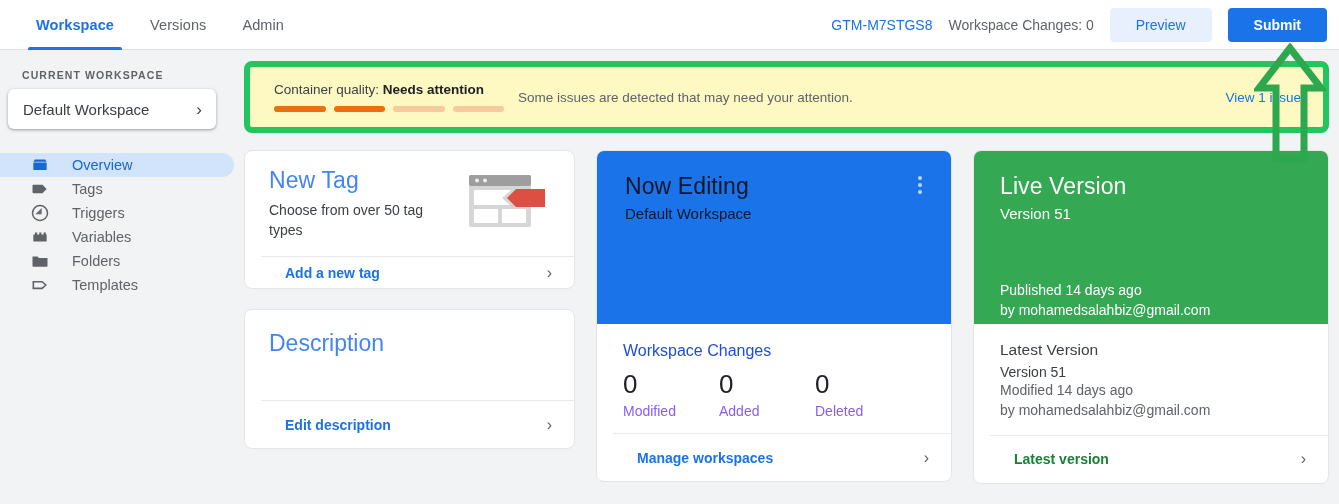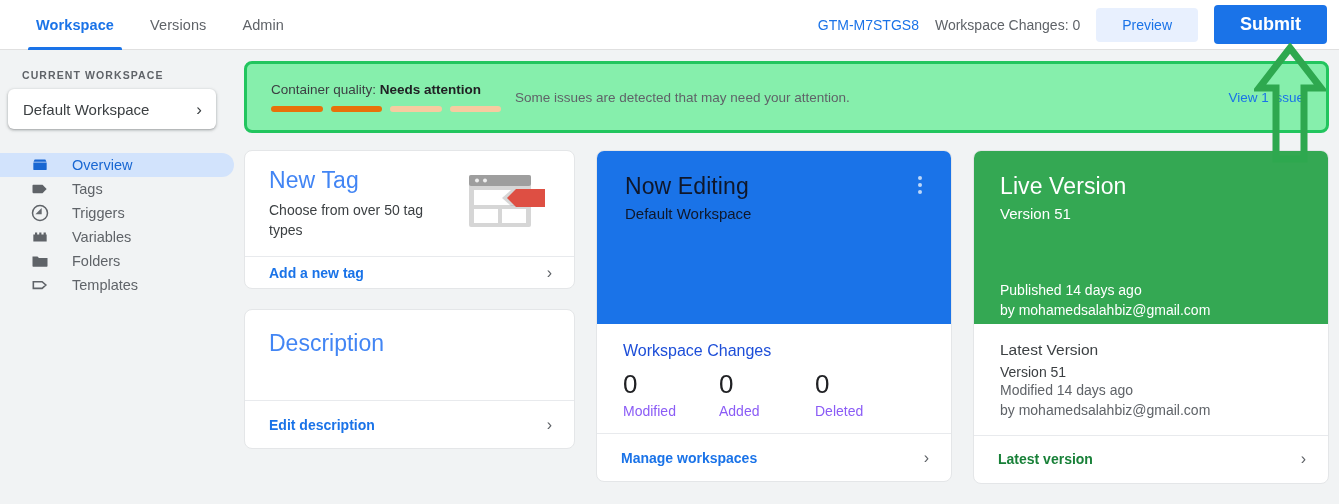--- a/index.html
+++ b/index.html
@@ -44,21 +44,21 @@
   .ws-changes { color: #5f6368; font-size: 14px; }
   .btn-preview {
     background: #e8f0fe; color: #1a73e8;
     border: none; border-radius: 4px;
     font-size: 14px; font-family: inherit;
     padding: 9px 26px; cursor: pointer;
   }
   .btn-submit {
     background: #1a73e8; color: #ffffff;
     border: none; border-radius: 4px;
-    font-size: 18px; font-weight: bold; font-family: inherit;
+    font-size: 14px; font-weight: bold; font-family: inherit;
     padding: 9px 26px; cursor: pointer;
     margin-right: 6px;
   }
 
   
   .sidebar {
     position: absolute; left: 0; top: 51px;
     width: 234px; height: 453px;
     background: #f1f3f4;
   }
@@ -98,22 +98,22 @@
   
   .main {
     position: absolute; left: 234px; top: 51px;
     width: 1105px; height: 453px;
     background: #f1f3f4;
     padding: 10px 10px 0 10px;
   }
 
   
   .banner {
-    background: #86efac; border-radius: 8px;
-    border: 3px solid #22c55e;
+    background: #fef9c3; border-radius: 8px;
+    border: 6px solid #22c55e;
     height: 72px;
     display: flex; align-items: center;
     padding: 0 22px 0 24px;
     position: relative;
   }
   .banner-left { width: 230px; }
   .banner-title { font-size: 13.5px; color: #3c4043; margin-bottom: 9px; }
   .banner-title b { font-weight: bold; color: #202124; }
   .bars { display: flex; gap: 8px; }
   .bar { width: 52px; height: 6px; border-radius: 3px; }
@@ -139,20 +139,21 @@
     overflow: hidden;
     display: flex; flex-direction: column;
   }
   .card-body { padding: 20px 24px 16px 24px; flex: 1; position: relative; }
   .card-footer {
     border-top: 1px solid #e8eaed;
     height: 48px;
     display: flex; align-items: center;
     padding: 0 22px 0 24px;
     cursor: pointer;
+    margin-left: 16px;
   }
   .card-footer-label { font-size: 14px; font-weight: bold; color: #1a73e8; }
   .card-footer .chev-f { margin-left: auto; color: #5f6368; font-size: 16px; }
 
   
   .newtag { height: 139px; }
   .newtag .card-body { padding-top: 16px; }
   .card-h1 { font-size: 23px; color: #4285f4; font-weight: normal; letter-spacing: .1px; }
   .card-sub { font-size: 14px; color: #3c4043; margin-top: 7px; width: 175px; line-height: 1.4; }
   .tag-illus { position: absolute; right: 20px; top: 22px; width: 85px; height: 60px; }

